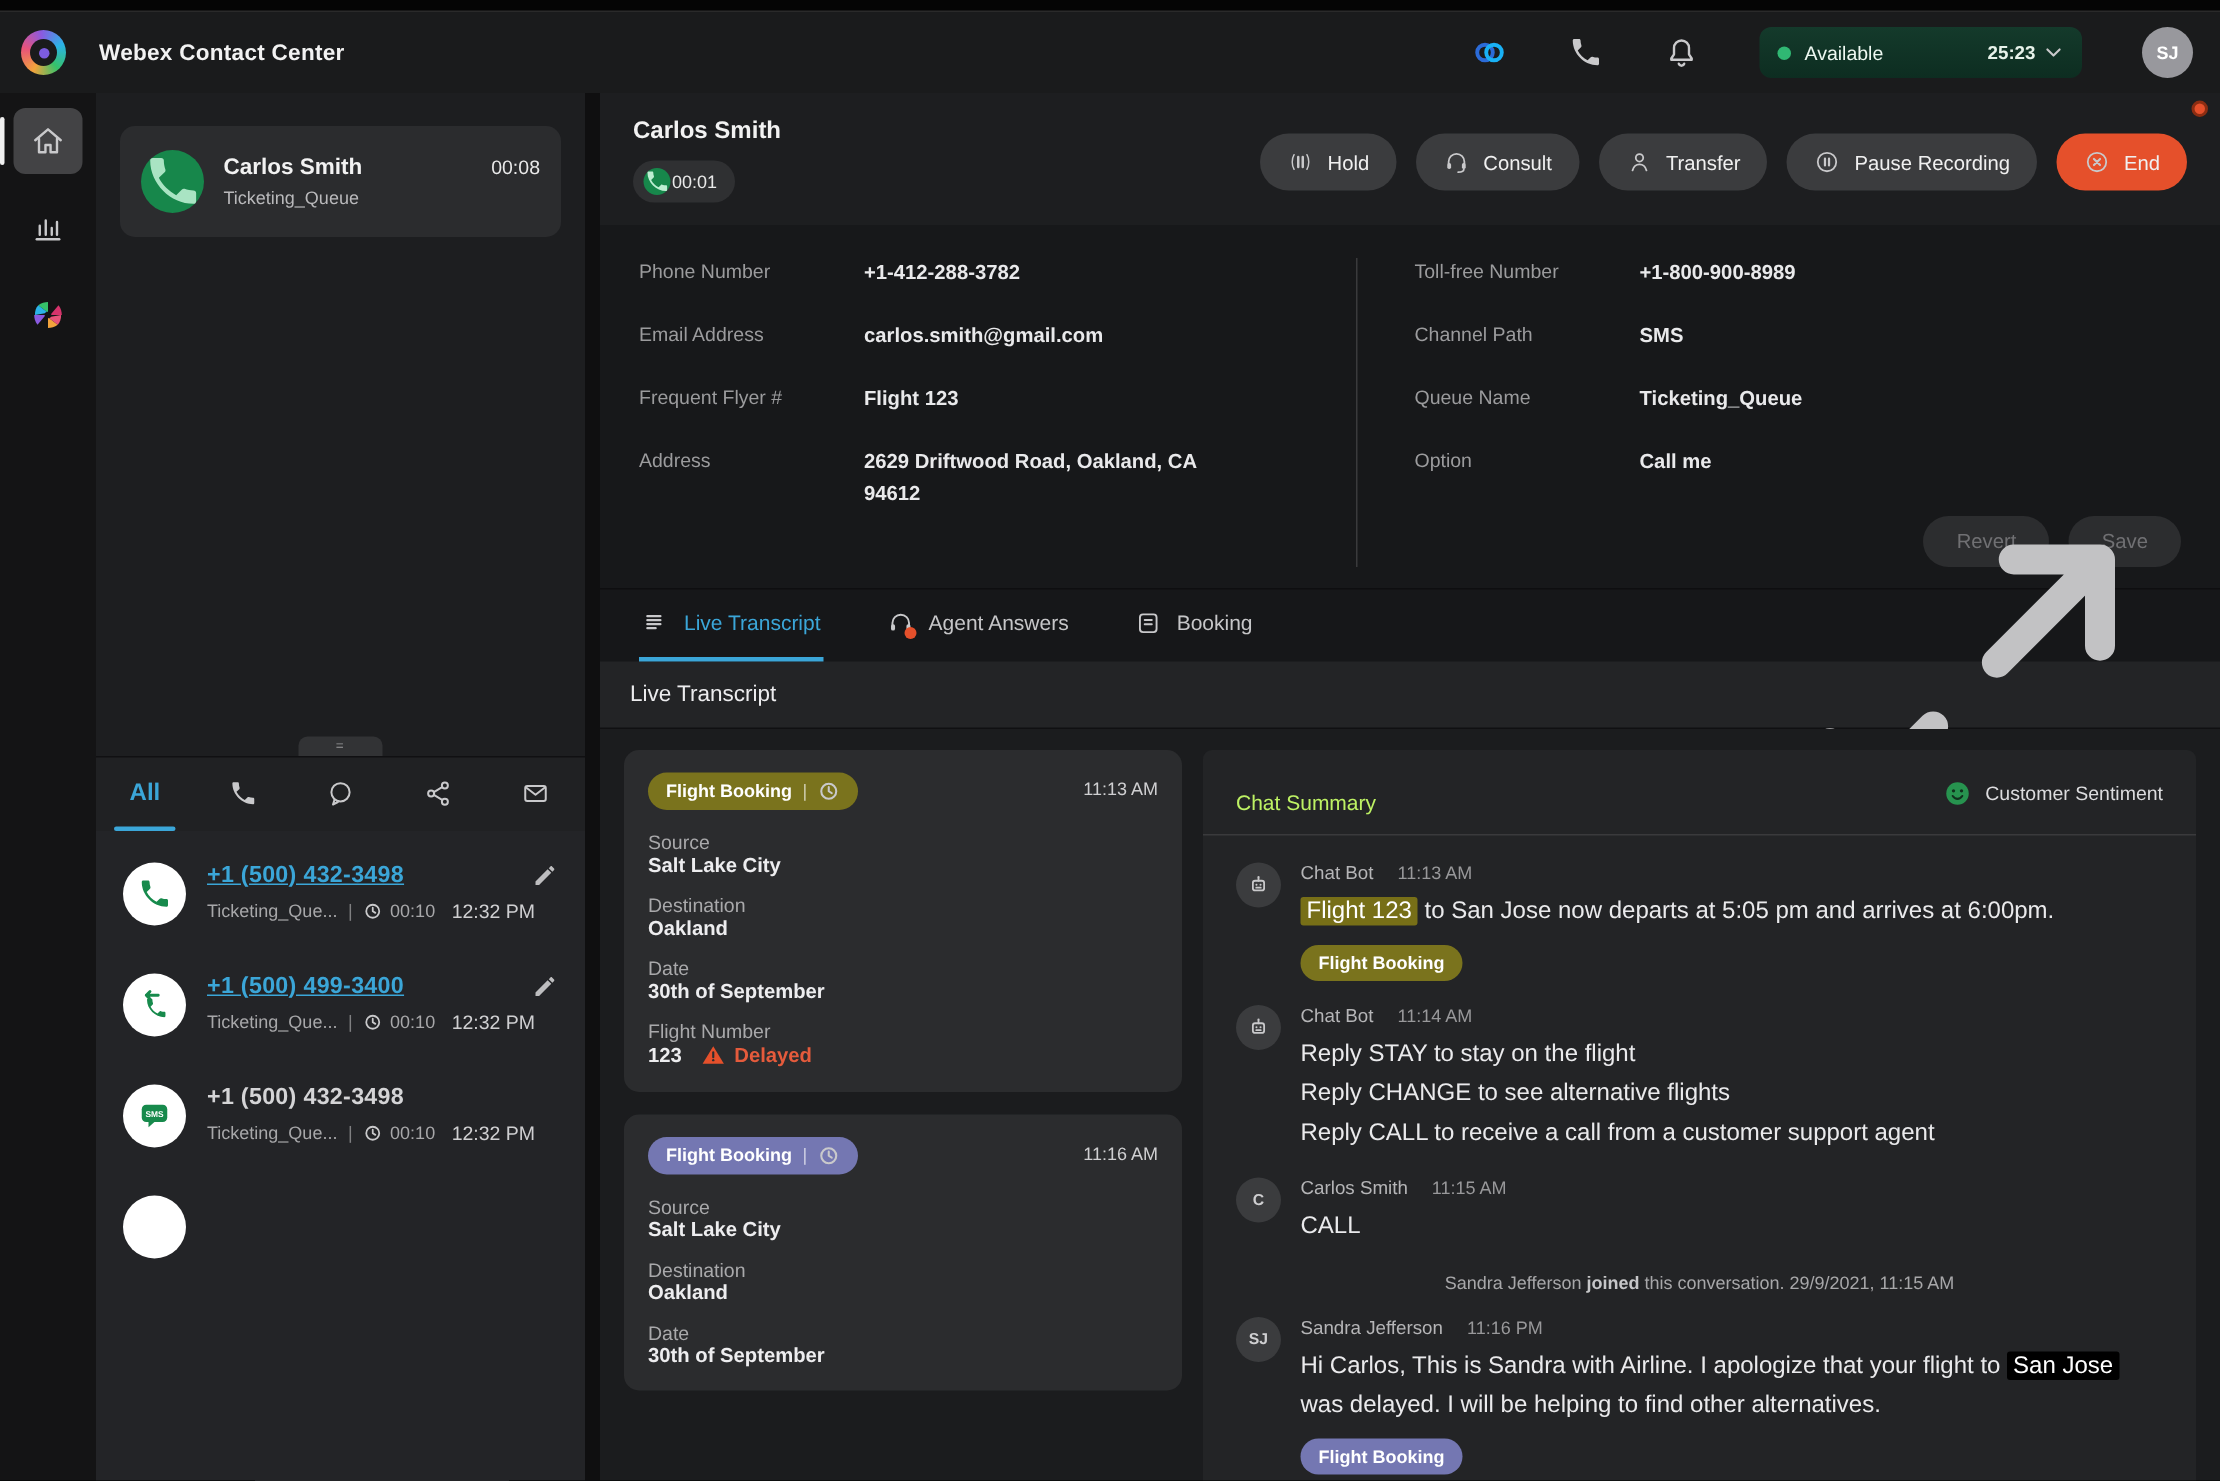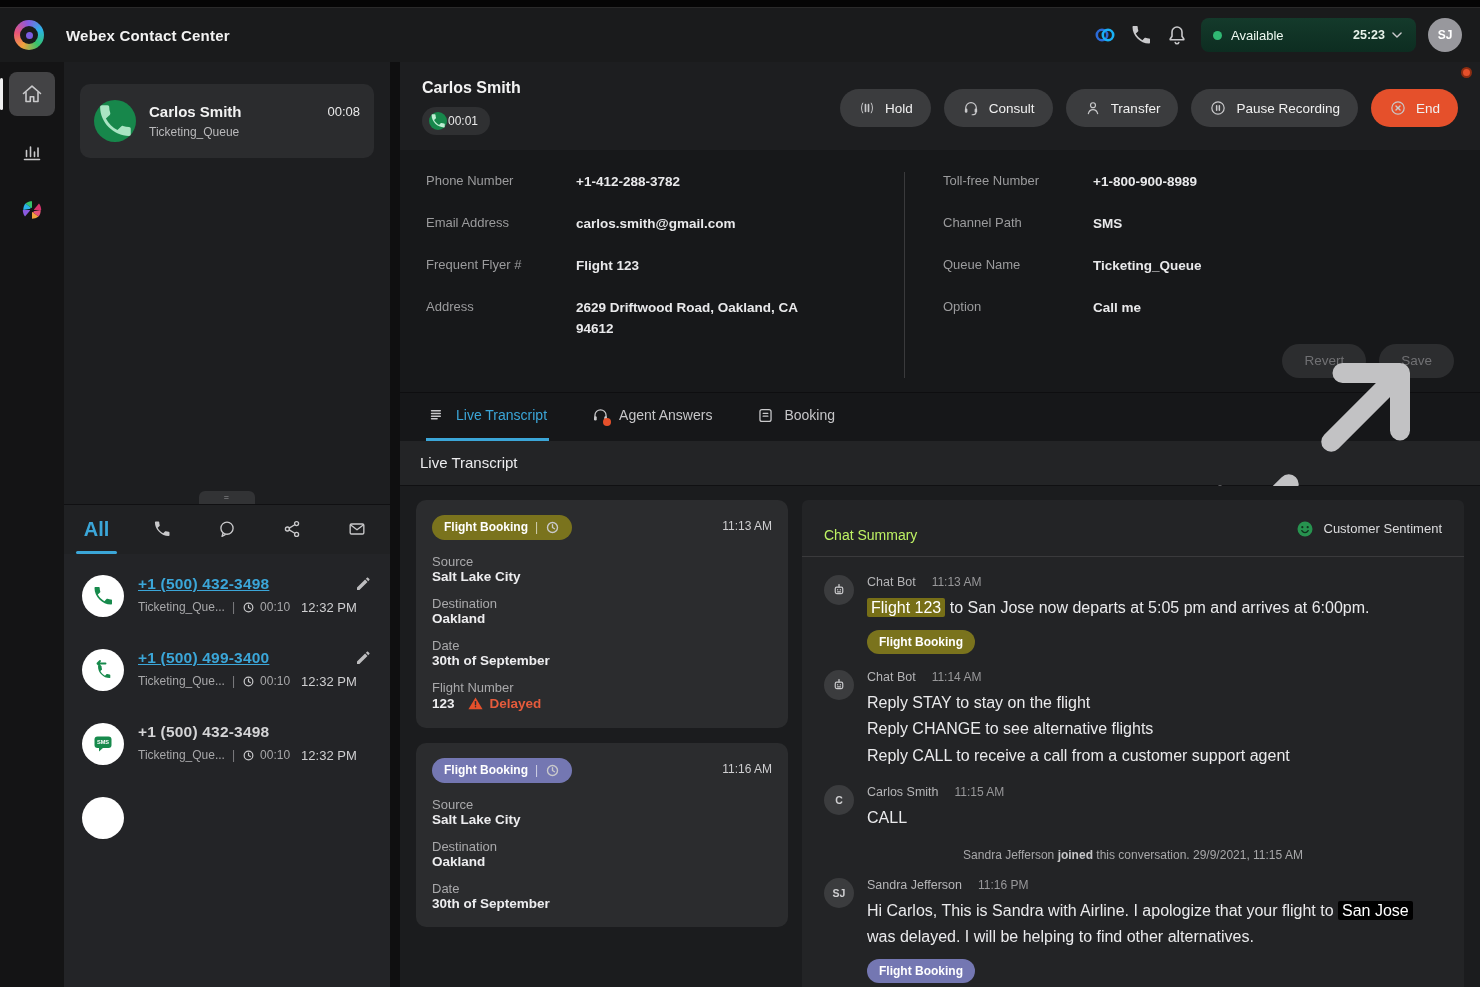--- a/index.html
+++ b/index.html
@@ -9,21 +9,21 @@
   .app { display:flex; flex-direction:column; width:100%; height:100%; }
   .top-strip { height:8px; background:#050505; border-bottom:1px solid #2a2a2a; }
 
   
   .header { height:54px; background:#1a1b1c; display:flex; align-items:center; padding:0 18px 0 14px; flex:0 0 auto; }
   .brand-logo { width:30px; height:30px; border-radius:50%; position:relative; flex:0 0 auto;
     background:conic-gradient(from 210deg,#f2a33c,#e8537a,#8a5ae0,#2bb3e8,#35c26a,#f2a33c); }
   .brand-logo::before { content:''; position:absolute; inset:6px; background:#1a1b1c; border-radius:50%; }
   .brand-logo::after { content:''; position:absolute; left:12px; top:12px; width:7px; height:7px; border-radius:50%; background:#7c5ce0; }
   .app-title { font-size:15px; font-weight:bold; color:#f2f2f2; margin-left:22px; letter-spacing:.2px; }
-  .header-right { margin-left:auto; display:flex; align-items:center; gap:12px; }
+  .header-right { margin-left:auto; display:flex; align-items:center; gap:40px; }
   .hicon { width:24px; height:24px; color:#c9c9cb; display:flex; align-items:center; justify-content:center; cursor:pointer; }
   .status-pill { width:215px; height:34px; background:linear-gradient(#143a2b,#0d2d21); border-radius:8px;
     display:flex; align-items:center; padding:0 12px; gap:9px; cursor:pointer; }
   .status-dot { width:9px; height:9px; border-radius:50%; background:#30b873; flex:0 0 auto; }
   .status-label { font-size:13px; color:#eef8f1; }
   .status-right { margin-left:auto; display:flex; align-items:center; gap:5px; color:#dcead f; }
   .status-timer { font-size:12.5px; font-weight:bold; color:#e7f2ea; }
   .avatar { width:34px; height:34px; border-radius:50%; background:#98989d; color:#fff; font-size:12px; font-weight:bold;
     display:flex; align-items:center; justify-content:center; cursor:pointer; }
 
@@ -39,21 +39,21 @@
   .left-panel { width:336px; background:#1d1e20; display:flex; flex-direction:column; flex:0 0 auto; border-right:10px solid #0f0f10; }
   .active-card { margin:22px 16px 10px; background:#2b2c2e; border-radius:10px; padding:16px 14px; display:flex; align-items:center; gap:13px; cursor:pointer; }
   .call-avatar { width:42px; height:42px; border-radius:50%; background:#17874b; display:flex; align-items:center; justify-content:center; color:#a9e4c3; flex:0 0 auto; }
   .ac-text { display:flex; flex-direction:column; gap:5px; }
   .ac-name { font-size:15px; font-weight:bold; color:#f2f2f2; }
   .ac-queue { font-size:12px; color:#b9b9bb; }
   .ac-timer { margin-left:auto; font-size:13px; color:#e9e9e9; align-self:flex-start; padding-top:4px; }
   .left-spacer { flex:1; display:flex; align-items:flex-end; justify-content:center; }
   .drag-handle { width:56px; height:13px; background:#323335; border-radius:6px 6px 0 0; display:flex; align-items:center; justify-content:center; color:#9a9a9c; font-size:9px; letter-spacing:1px; cursor:grab; }
   .filter-tabs { height:50px; background:#202123; border-top:1px solid #101012; display:flex; align-items:stretch; flex:0 0 auto; }
-  .ftab { flex:1; display:flex; align-items:center; justify-content:center; color:#b4b4b6; cursor:pointer; position:relative; font-size:20px; }
+  .ftab { flex:1; display:flex; align-items:center; justify-content:center; color:#b4b4b6; cursor:pointer; position:relative; font-size:16px; }
   .ftab.active { color:#3ba6d8; font-weight:bold; }
   .ftab.active::after { content:''; position:absolute; left:12px; right:12px; bottom:0; height:3px; background:#3ba6d8; border-radius:2px; }
   .history { flex:1.28; background:#232427; overflow:hidden; padding-top:4px; }
   .hitem { display:flex; gap:14px; padding:17px 18px 15px; cursor:pointer; }
   .h-avatar { width:42px; height:42px; border-radius:50%; background:#fff; display:flex; align-items:center; justify-content:center; flex:0 0 auto; }
   .h-body { flex:1; min-width:0; }
   .h-toprow { display:flex; align-items:center; }
   .h-number { font-size:15.5px; font-weight:bold; letter-spacing:.2px; }
   .h-number.link { color:#3ba6d8; text-decoration:underline; cursor:pointer; }
   .h-number.plain { color:#d4d4d6; }

